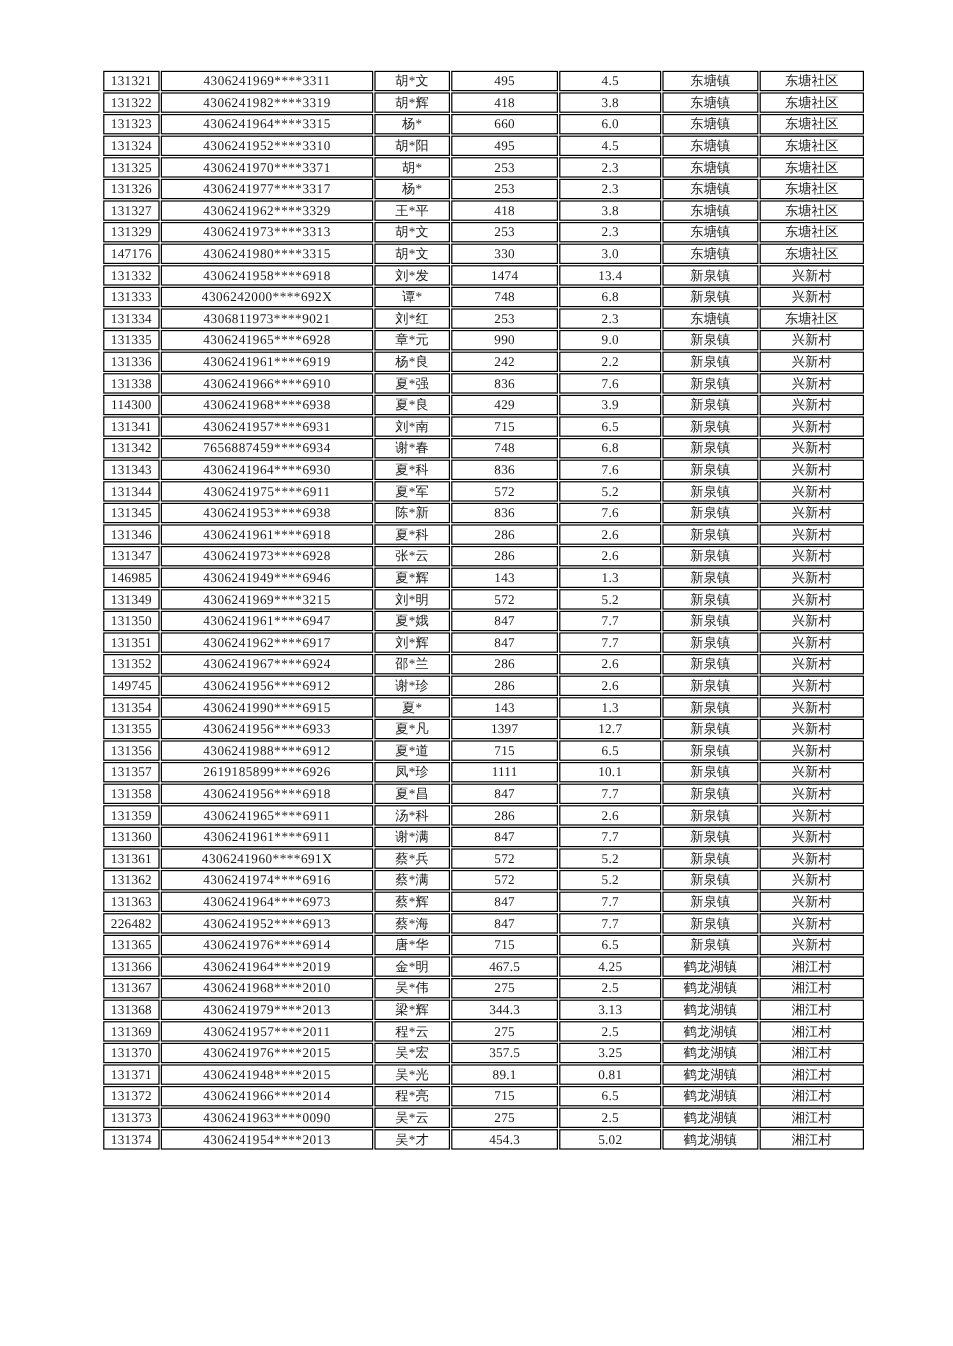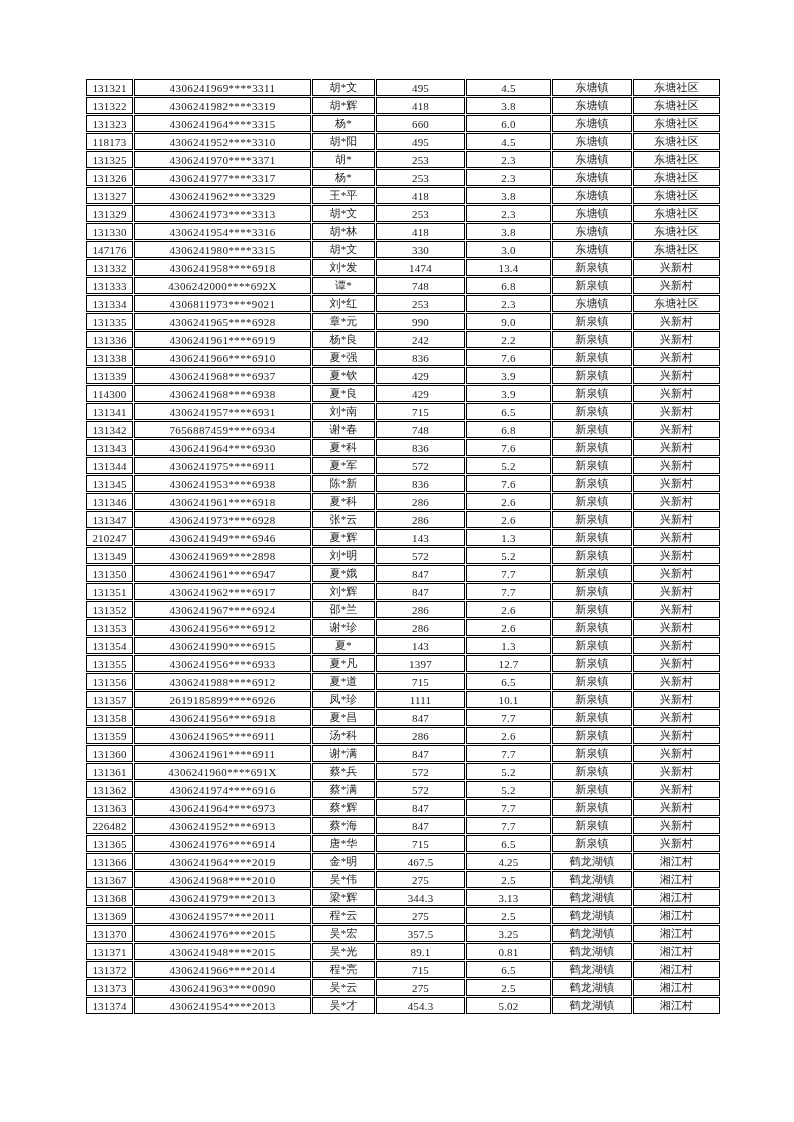--- a/index.html
+++ b/index.html
@@ -10,21 +10,21 @@
   body {
     position: relative;
     width: 794px;
     height: 1122px;
     font-family: "Liberation Serif", "DejaVu Serif", serif;
     color: #000000;
   }
   .sheet-table {
     position: absolute;
     left: 85px;
-    top: 78px;
+    top: 58px;
     width: 628px;
     border-collapse: separate;
     border-spacing: 1px;
     table-layout: fixed;
     font-size: 11px;
   }
   .sheet-table td {
     box-sizing: border-box;
     height: 17px;
     padding: 0 2px;
@@ -75,21 +75,21 @@
       <tr>
         <td class="col-row-number">131323</td>
         <td class="col-id">4306241964****3315</td>
         <td class="col-masked-name">杨*</td>
         <td class="col-amount">660</td>
         <td class="col-rate">6.0</td>
         <td class="col-town">东塘镇</td>
         <td class="col-village">东塘社区</td>
       </tr>
       <tr>
-        <td class="col-row-number">118173</td>
+        <td class="col-row-number">131324</td>
         <td class="col-id">4306241952****3310</td>
         <td class="col-masked-name">胡*阳</td>
         <td class="col-amount">495</td>
         <td class="col-rate">4.5</td>
         <td class="col-town">东塘镇</td>
         <td class="col-village">东塘社区</td>
       </tr>
       <tr>
         <td class="col-row-number">131325</td>
         <td class="col-id">4306241970****3371</td>
@@ -120,29 +120,20 @@
       <tr>
         <td class="col-row-number">131329</td>
         <td class="col-id">4306241973****3313</td>
         <td class="col-masked-name">胡*文</td>
         <td class="col-amount">253</td>
         <td class="col-rate">2.3</td>
         <td class="col-town">东塘镇</td>
         <td class="col-village">东塘社区</td>
       </tr>
       <tr>
-        <td class="col-row-number">131330</td>
-        <td class="col-id">4306241954****3316</td>
-        <td class="col-masked-name">胡*林</td>
-        <td class="col-amount">418</td>
-        <td class="col-rate">3.8</td>
-        <td class="col-town">东塘镇</td>
-        <td class="col-village">东塘社区</td>
-      </tr>
-      <tr>
         <td class="col-row-number">147176</td>
         <td class="col-id">4306241980****3315</td>
         <td class="col-masked-name">胡*文</td>
         <td class="col-amount">330</td>
         <td class="col-rate">3.0</td>
         <td class="col-town">东塘镇</td>
         <td class="col-village">东塘社区</td>
       </tr>
       <tr>
         <td class="col-row-number">131332</td>
@@ -192,29 +183,20 @@
       <tr>
         <td class="col-row-number">131338</td>
         <td class="col-id">4306241966****6910</td>
         <td class="col-masked-name">夏*强</td>
         <td class="col-amount">836</td>
         <td class="col-rate">7.6</td>
         <td class="col-town">新泉镇</td>
         <td class="col-village">兴新村</td>
       </tr>
       <tr>
-        <td class="col-row-number">131339</td>
-        <td class="col-id">4306241968****6937</td>
-        <td class="col-masked-name">夏*钦</td>
-        <td class="col-amount">429</td>
-        <td class="col-rate">3.9</td>
-        <td class="col-town">新泉镇</td>
-        <td class="col-village">兴新村</td>
-      </tr>
-      <tr>
         <td class="col-row-number">114300</td>
         <td class="col-id">4306241968****6938</td>
         <td class="col-masked-name">夏*良</td>
         <td class="col-amount">429</td>
         <td class="col-rate">3.9</td>
         <td class="col-town">新泉镇</td>
         <td class="col-village">兴新村</td>
       </tr>
       <tr>
         <td class="col-row-number">131341</td>
@@ -273,31 +255,31 @@
       <tr>
         <td class="col-row-number">131347</td>
         <td class="col-id">4306241973****6928</td>
         <td class="col-masked-name">张*云</td>
         <td class="col-amount">286</td>
         <td class="col-rate">2.6</td>
         <td class="col-town">新泉镇</td>
         <td class="col-village">兴新村</td>
       </tr>
       <tr>
-        <td class="col-row-number">210247</td>
+        <td class="col-row-number">146985</td>
         <td class="col-id">4306241949****6946</td>
         <td class="col-masked-name">夏*辉</td>
         <td class="col-amount">143</td>
         <td class="col-rate">1.3</td>
         <td class="col-town">新泉镇</td>
         <td class="col-village">兴新村</td>
       </tr>
       <tr>
         <td class="col-row-number">131349</td>
-        <td class="col-id">4306241969****2898</td>
+        <td class="col-id">4306241969****3215</td>
         <td class="col-masked-name">刘*明</td>
         <td class="col-amount">572</td>
         <td class="col-rate">5.2</td>
         <td class="col-town">新泉镇</td>
         <td class="col-village">兴新村</td>
       </tr>
       <tr>
         <td class="col-row-number">131350</td>
         <td class="col-id">4306241961****6947</td>
         <td class="col-masked-name">夏*娥</td>
@@ -318,21 +300,21 @@
       <tr>
         <td class="col-row-number">131352</td>
         <td class="col-id">4306241967****6924</td>
         <td class="col-masked-name">邵*兰</td>
         <td class="col-amount">286</td>
         <td class="col-rate">2.6</td>
         <td class="col-town">新泉镇</td>
         <td class="col-village">兴新村</td>
       </tr>
       <tr>
-        <td class="col-row-number">131353</td>
+        <td class="col-row-number">149745</td>
         <td class="col-id">4306241956****6912</td>
         <td class="col-masked-name">谢*珍</td>
         <td class="col-amount">286</td>
         <td class="col-rate">2.6</td>
         <td class="col-town">新泉镇</td>
         <td class="col-village">兴新村</td>
       </tr>
       <tr>
         <td class="col-row-number">131354</td>
         <td class="col-id">4306241990****6915</td>

